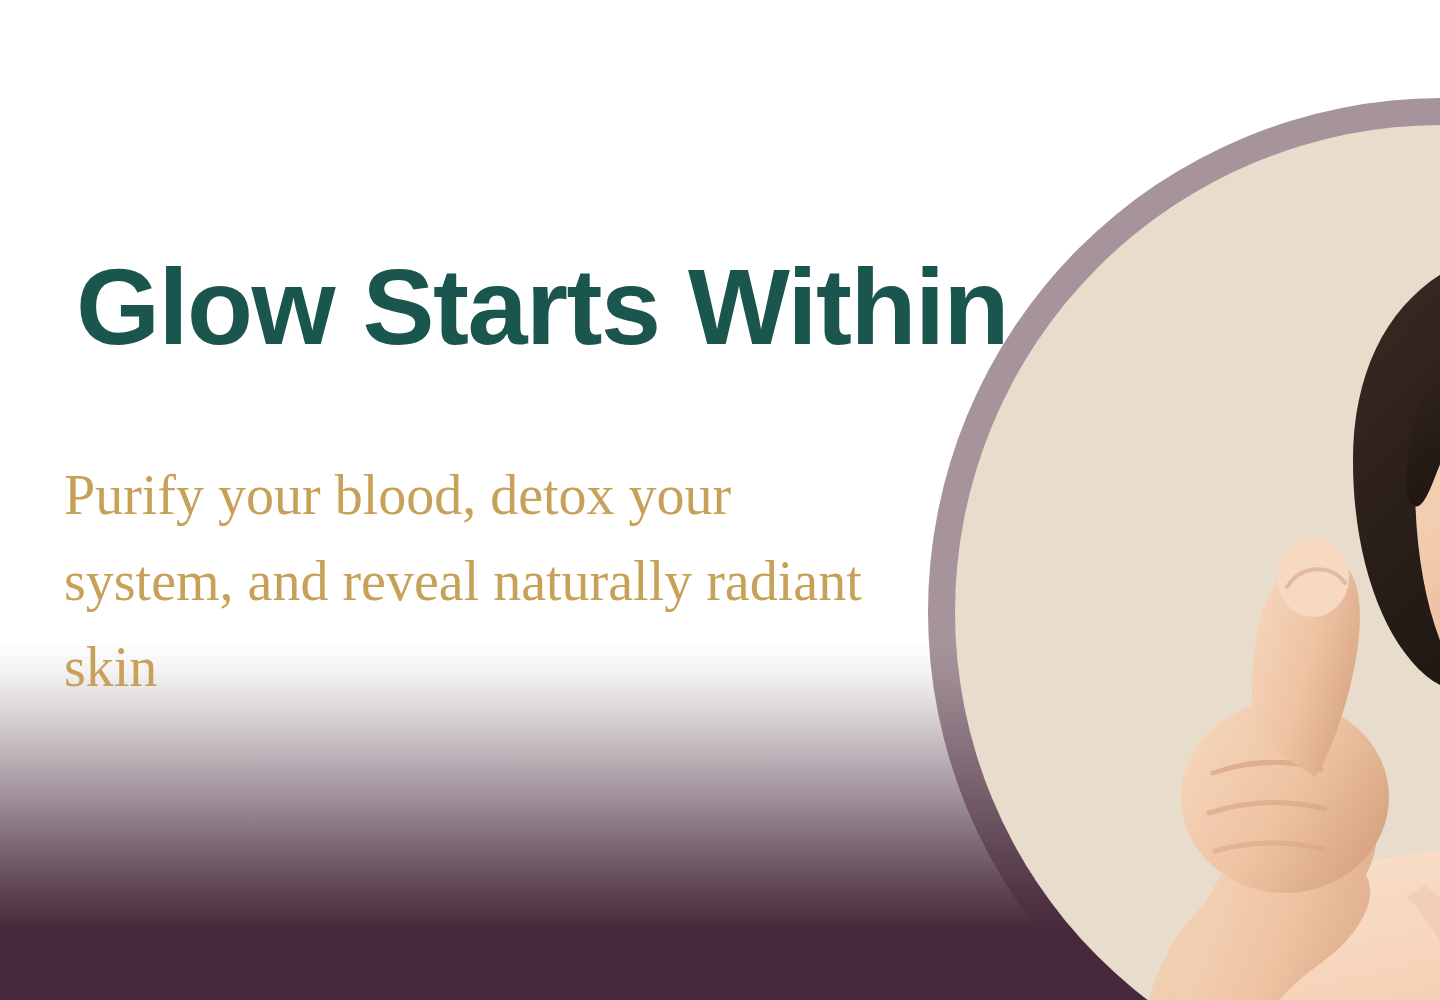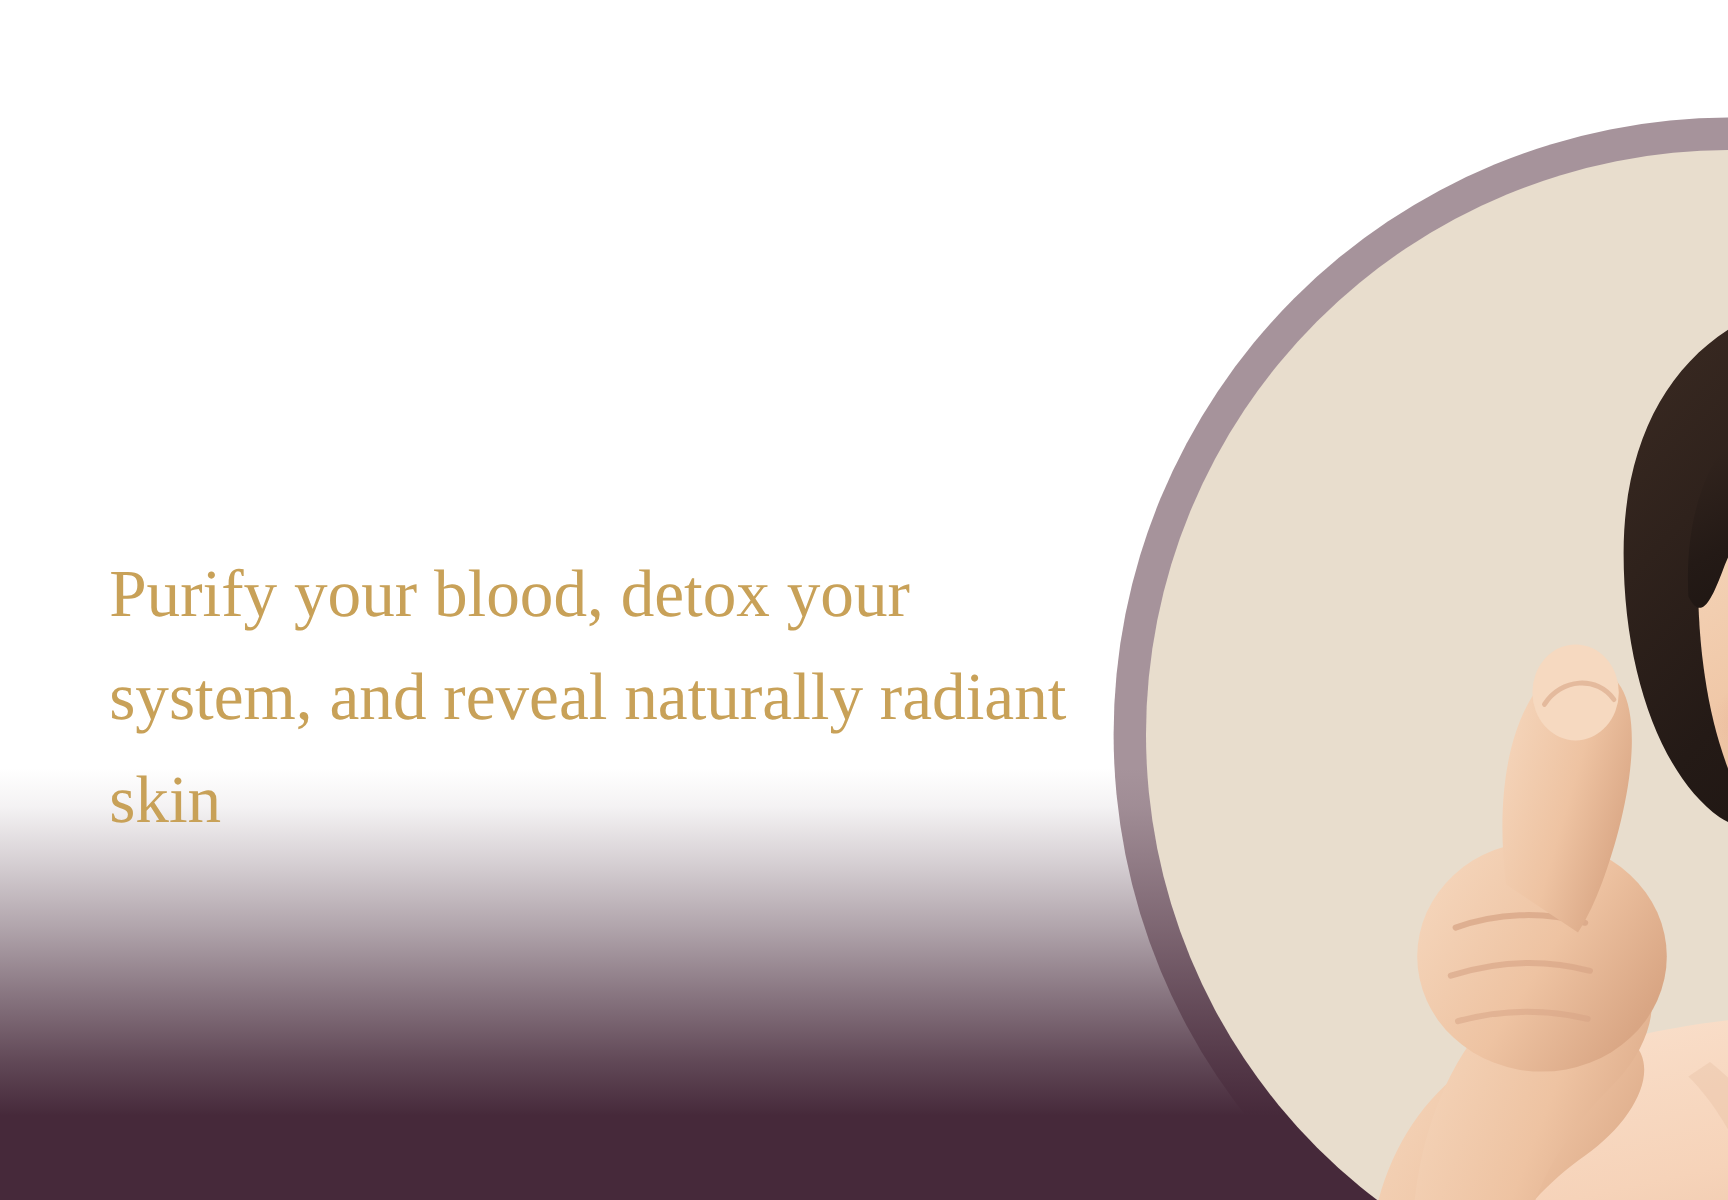--- a/index.html
+++ b/index.html
@@ -86,21 +86,21 @@
     font-family: "Liberation Sans", sans-serif;
     font-weight: 700;
     font-size: 108px;
     line-height: 1.06;
     letter-spacing: -1.5px;
     color: #1a564d;
     white-space: nowrap;
   }
   .subtitle {
     position: absolute;
-    left: 91px;
+    left: 64px;
     top: 396px;
     width: 830px;
     font-family: "Liberation Serif", serif;
     font-weight: 400;
     font-size: 56px;
     line-height: 86px;
     color: #c8a158;
   }
 </style>
 </head>
@@ -231,16 +231,17 @@
           <path d="M548 566 C 576 584 618 580 644 556" stroke="#c47a70" stroke-width="7" fill="none" stroke-linecap="round"></path>
 
           <path d="M540 596 C 566 616 616 616 642 594" stroke="#dfab8c" stroke-width="5" fill="none" opacity="0.45"></path>
 
           <ellipse cx="586" cy="306" rx="74" ry="40" fill="#ffeedd" opacity="0.35"></ellipse>
         </g>
       </svg>
     </div>
   </div>
 
+  <h1 class="headline">Glow Starts Within</h1>
 
   <p class="subtitle">Purify your blood, detox your system, and reveal naturally radiant skin</p>
 
 </div>
 
 </body></html>

